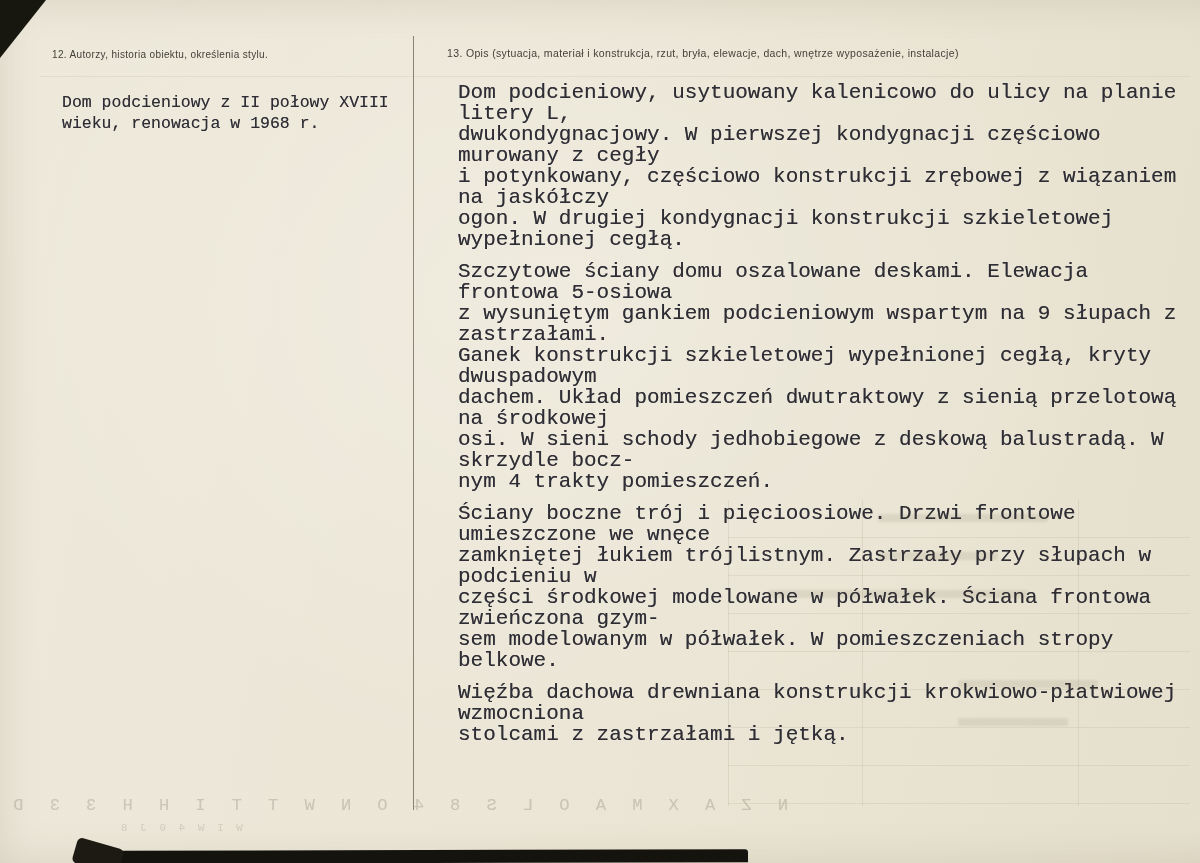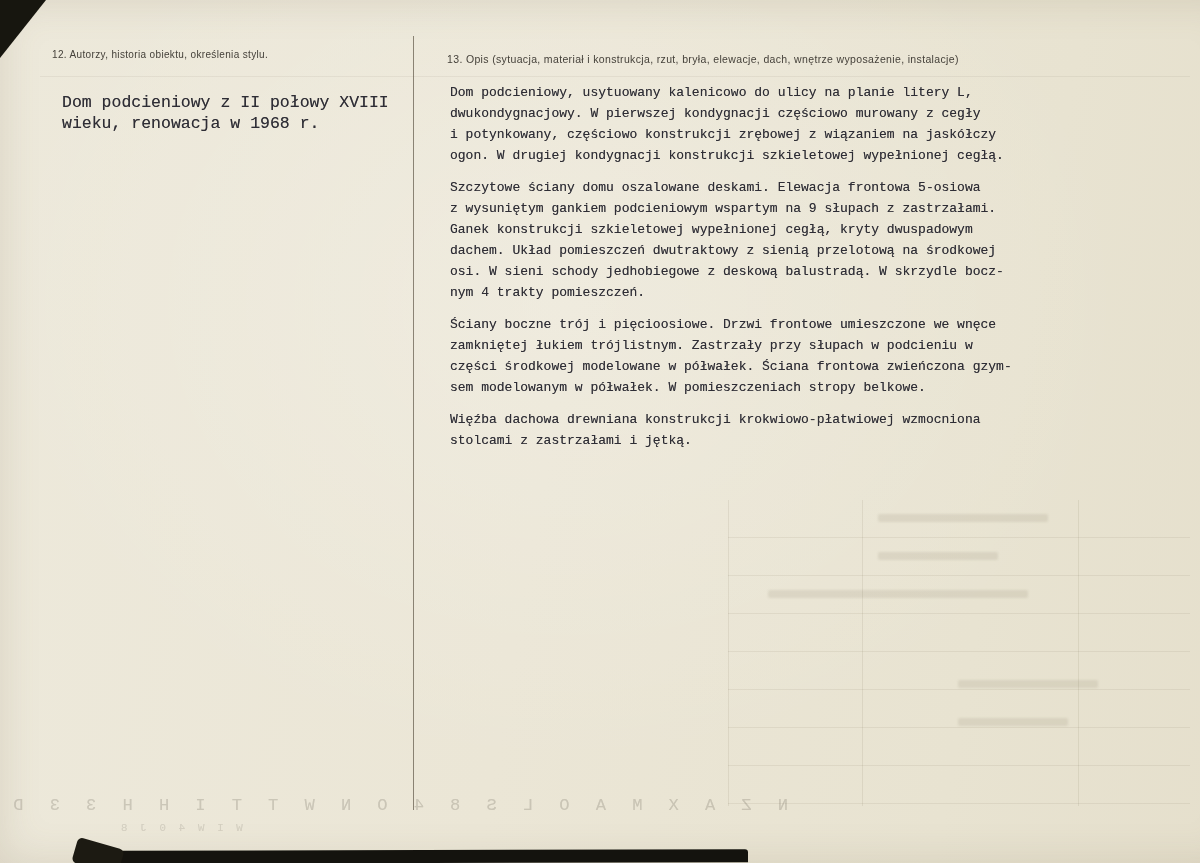--- a/index.html
+++ b/index.html
@@ -18,21 +18,21 @@
 
   
   .label{
     position:absolute;
     font-size:10px;
     letter-spacing:.35px;
     color:#45413a;
     white-space:nowrap;
   }
   .label-left{left:52px;top:49px;}
-  .label-right{left:447px;top:53px;font-size:10.5px;}
+  .label-right{left:447px;top:47px;font-size:10.5px;}
 
   
   .rule-top{
     position:absolute;left:40px;top:76px;width:1150px;height:1px;
     background:rgba(80,70,50,0.07);
   }
 
   
   .divider{
     position:absolute;left:413px;top:36px;width:1px;height:774px;
@@ -47,22 +47,22 @@
     text-shadow:0 0 .6px rgba(46,45,53,.55);
   }
   .body-left{
     position:absolute;left:62px;top:92px;
     font-size:16.5px;line-height:21px;
   }
   .body-right{
     position:absolute;left:450px;top:82px;width:740px;
   }
   .body-right p{
-    margin:0 0 11px 0;
-    font-size:13px;line-height:21px;
+    margin:0 0 11px 8px;
+    font-size:21px;line-height:21px;
   }
 
   
   .corner-tl{
     position:absolute;left:0;top:0;width:46px;height:58px;
     background:#17160f;
     clip-path:polygon(0 0, 46px 0, 0 58px);
   }
   .strip-bottom{
     position:absolute;left:110px;bottom:0;width:638px;height:13px;

